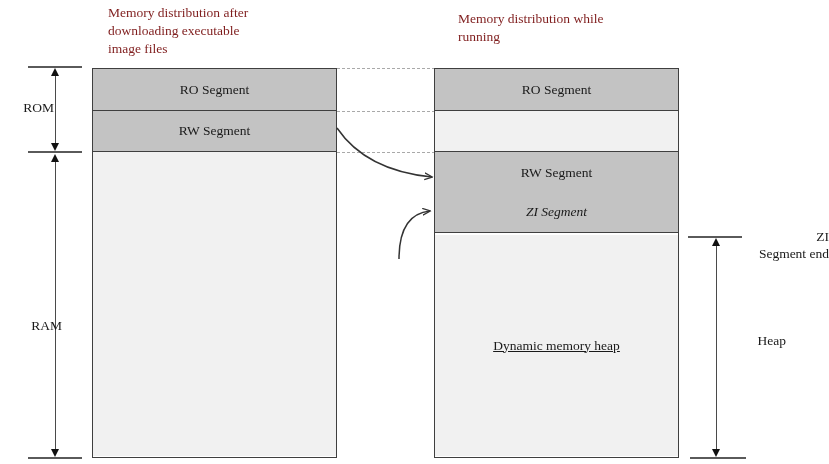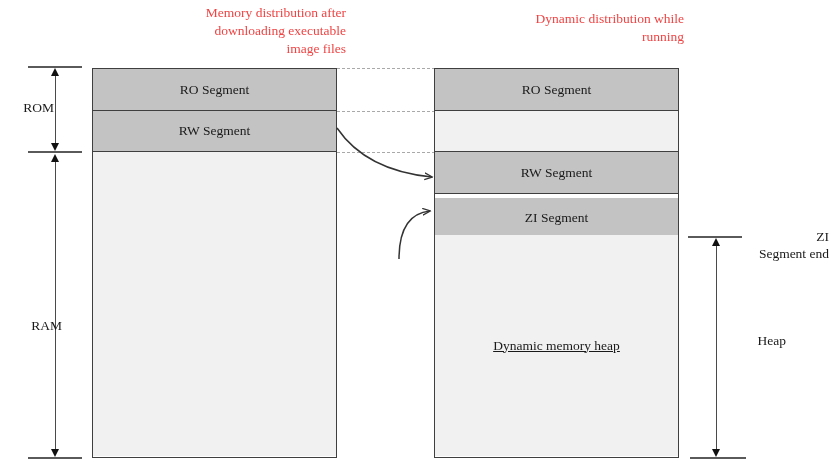--- a/index.html
+++ b/index.html
@@ -13,24 +13,24 @@
     height: 464px;
     background: #ffffff;
     font-family: "Liberation Serif", "DejaVu Serif", serif;
     color: #000000;
     overflow: hidden;
   }
 
   
   .title {
     position: absolute;
-    text-align: right;
+    text-align: left;
     font-size: 13.5px;
     line-height: 18px;
-    color: #ef4444;
+    color: #7f1d1d;
     white-space: pre-line;
   }
   #title-left  { left: 108px; top: 4px;  width: 238px; }
   #title-right { left: 458px; top: 10px; width: 226px; }
 
   
   .col {
     position: absolute;
     box-sizing: border-box;
     border: 1.6px solid #3f3f3f;
@@ -56,21 +56,21 @@
 
   
   #l-ro   { top: 0px;   height: 42px; }
   #l-rw   { top: 42px;  height: 41px; }
   #l-free { top: 83px;  height: 304px; }
 
   
   #r-ro   { top: 0px;   height: 42px; }
   #r-gap  { top: 42px;  height: 41px; }
   #r-rw   { top: 83px;  height: 42px; }
-  #r-zi   { top: 129px; height: 41px; }
+  #r-zi   { top: 123px; height: 41px; font-style: italic; }
   #r-heap { top: 166px; height: 221px; }
 
   
   .guide {
     position: absolute;
     left: 337px;
     width: 98px;
     height: 0;
     border-top: 1px dashed #a9a9a9;
   }
@@ -141,21 +141,21 @@
   }
 </style>
 </head>
 <body>
 
 <div id="canvas">
 
   <div class="title" id="title-left">Memory distribution after
 downloading executable
 image files</div>
-  <div class="title" id="title-right">Dynamic distribution while
+  <div class="title" id="title-right">Memory distribution while
 running</div>
 
   <div class="guide" id="guide-1"></div>
   <div class="guide" id="guide-2"></div>
   <div class="guide" id="guide-3"></div>
 
   <div class="col" id="col-left">
     <div class="seg seg-filled seg-div-bottom" id="l-ro">RO Segment</div>
     <div class="seg seg-filled seg-div-bottom" id="l-rw">RW Segment</div>
     <div class="seg seg-empty" id="l-free"></div>

